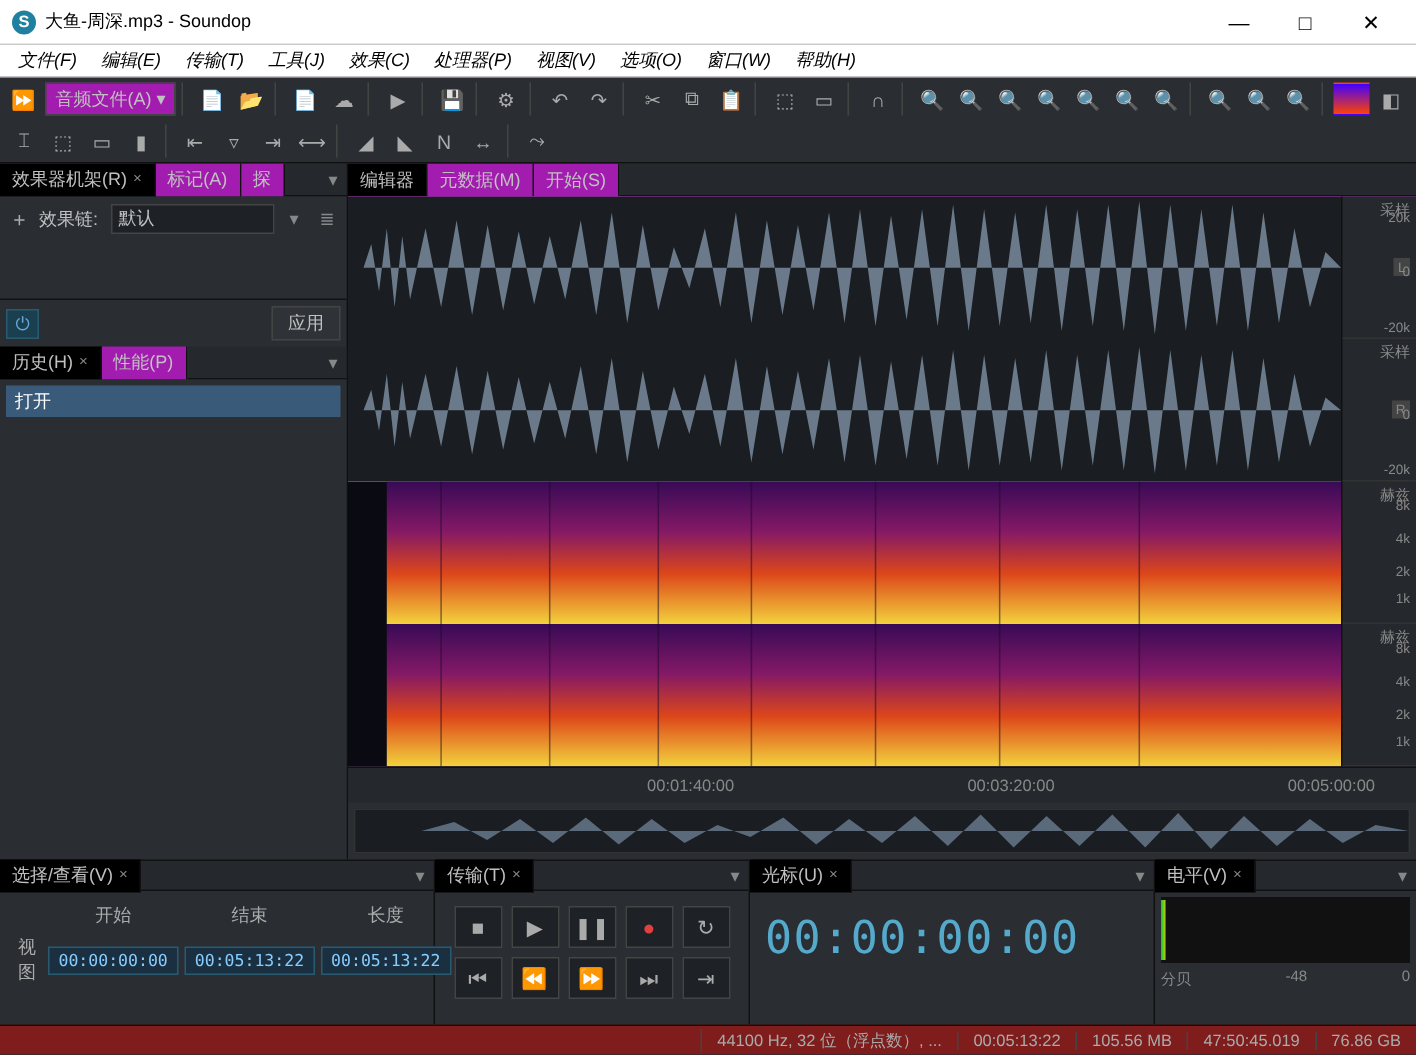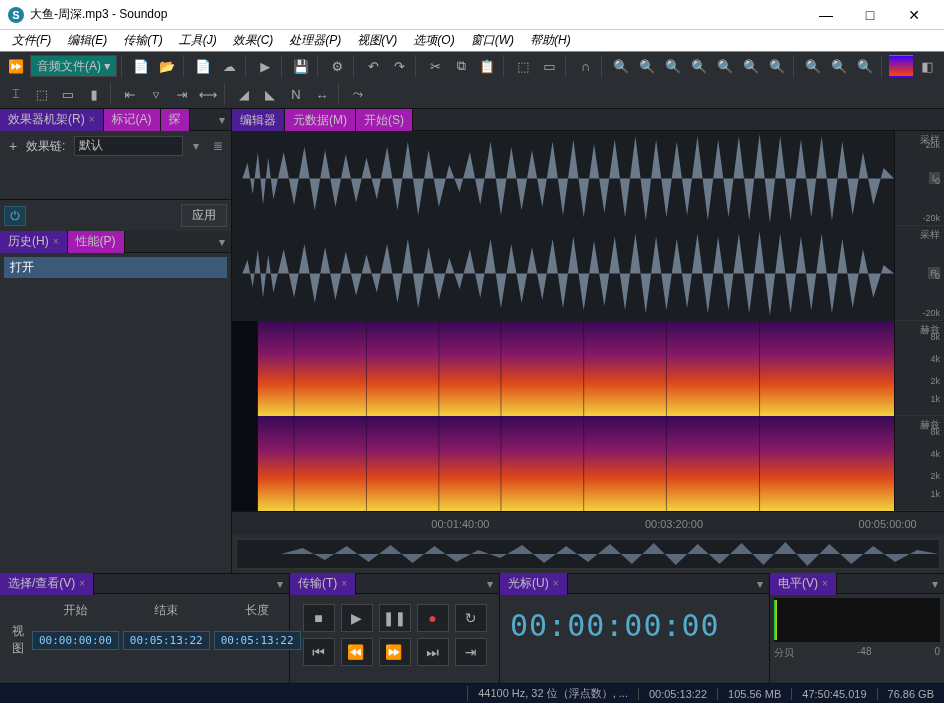--- a/index.html
+++ b/index.html
@@ -13,32 +13,32 @@
 .win-btns span { width: 44px; height: 30px; display: flex; align-items: center; justify-content: center; font-size: 14px; }
 
 
 .menubar { height: 22px; background: #fff; color: #000; display: flex; align-items: center; padding: 0 4px; border-bottom: 1px solid #888; font-style: italic; }
 .menubar span { padding: 2px 8px; }
 
 
 .toolbars { background: #2a2e33; border-bottom: 1px solid #111; }
 .tb-row { display: flex; align-items: center; height: 28px; padding: 0 4px; gap: 2px; }
 .tb-btn { width: 24px; height: 22px; display: flex; align-items: center; justify-content: center; border: 1px solid transparent; color: #aaa; font-size: 13px; }
-.tb-sel { padding: 0 6px; height: 22px; display: flex; align-items: center; border: 1px solid #444; background: #0f766e; min-width: 80px; }
+.tb-sel { padding: 0 6px; height: 22px; display: flex; align-items: center; border: 1px solid #444; background: #a21caf; min-width: 80px; }
 .tb-sep { width: 4px; height: 22px; border-left: 1px solid #444; margin: 0 2px; }
 
 
 .main { flex: 1; display: flex; overflow: hidden; }
 .left-col { width: 232px; display: flex; flex-direction: column; border-right: 1px solid #111; }
 .right-col { flex: 1; display: flex; flex-direction: column; overflow: hidden; }
 
 
 .tabs { height: 22px; display: flex; background: #25282d; border-bottom: 1px solid #111; align-items: center; }
 .tab { padding: 3px 8px; background: #a21caf; border-right: 1px solid #111; display: flex; align-items: center; gap: 4px; height: 22px; }
-.tab.active { background: #4c1d95; }
+.tab.active { background: #000000; }
 .tab .x { font-size: 10px; color: #888; }
 .tab-spacer { flex: 1; }
 .tab-menu { width: 18px; text-align: center; color: #888; }
 
 .panel-body { background: #2a2e33; flex: 1; padding: 4px; overflow: hidden; }
 
 .fx-row { display: flex; align-items: center; gap: 4px; height: 22px; }
 .fx-row .plus { width: 18px; text-align: center; font-size: 14px; color: #aaa; }
 .fx-row .lbl { width: 44px; }
 .fx-row select, .fx-sel { flex: 1; background: #1e2125; border: 1px solid #444; color: #c0c0c0; height: 20px; padding: 0 4px; }
@@ -88,21 +88,21 @@
 .tp-btn.rec { color: #e04040; }
 
 .bigtime { font-family: monospace; font-size: 30px; color: #5ac; padding: 14px 10px; letter-spacing: 1px; }
 
 .meter { flex: 1; padding: 4px; position: relative; }
 .meter-bar { height: 44px; background: #111; position: relative; margin-bottom: 4px; }
 .meter-bar .lv { position: absolute; left: 0; top: 2px; bottom: 2px; width: 3px; background: linear-gradient(to right, #0c4, #cc0); }
 .meter-scale { display: flex; justify-content: space-between; font-size: 10px; color: #888; }
 
 
-.statusbar { height: 20px; background: #0f172a; border-top: 1px solid #111; display: flex; align-items: center; font-size: 11px; color: #aaa; }
+.statusbar { height: 20px; background: #7f1d1d; border-top: 1px solid #111; display: flex; align-items: center; font-size: 11px; color: #aaa; }
 .statusbar span { padding: 0 10px; border-left: 1px solid #444; }
 .statusbar .filler { flex: 1; border: none; }
 
 svg.wv { width: 100%; height: 100%; display: block; }
 </style>
 </head>
 <body>
 
 <div class="titlebar">
   <div class="app-icon">S</div>

